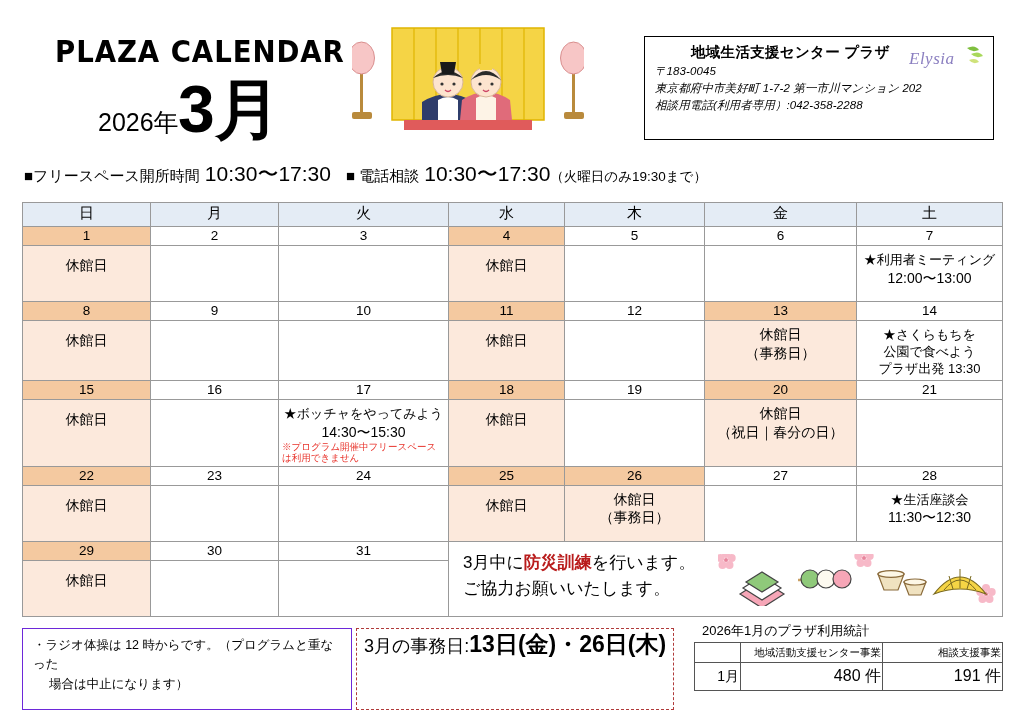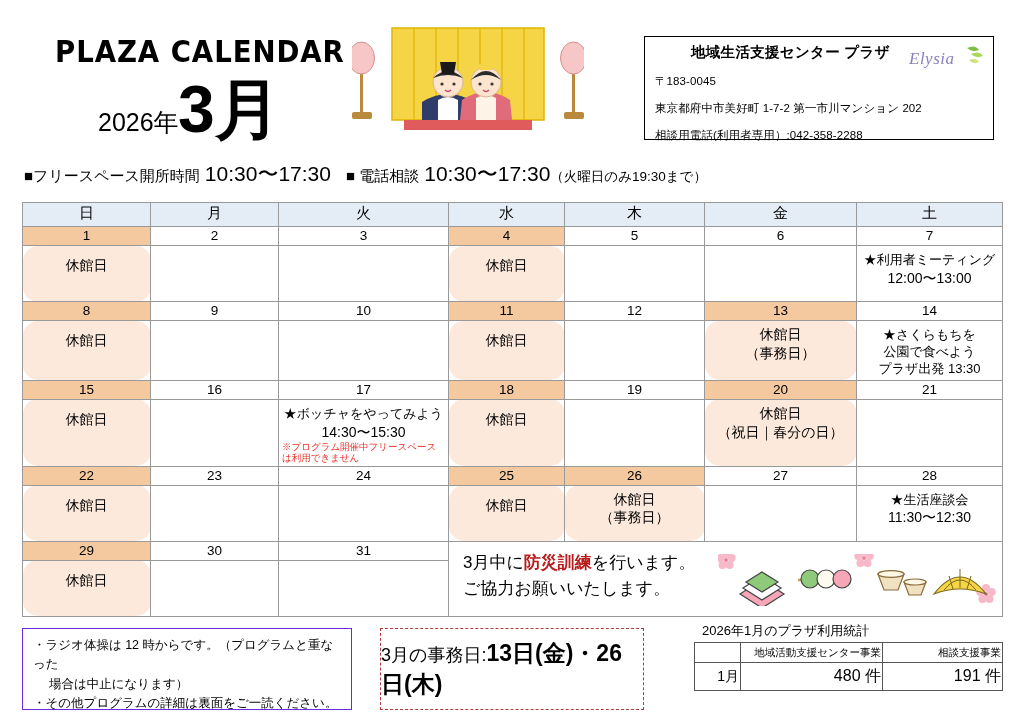--- a/index.html
+++ b/index.html
@@ -39,21 +39,21 @@
   .infobox {
     position: absolute; left: 644px; top: 36px;
     width: 350px; height: 104px;
     border: 1px solid #000;
     background: #fff;
     padding: 6px 8px 0 10px;
   }
   .infobox .org {
     font-size: 14.5px; font-weight: bold; letter-spacing: .3px; margin-left: 36px;
   }
-  .infobox .line { font-size: 11.5px; margin-top: 12px; letter-spacing: .1px; }
+  .infobox .line { font-size: 11.5px; margin-top: 2px; letter-spacing: .1px; font-style: italic; }
   .elysia {
     position: absolute; right: 6px; top: 5px; width: 78px; height: 34px;
   }
   .elysia-text {
     font-family: "Liberation Serif", serif;
     font-style: italic;
     font-size: 17px;
     color: #8b7fc0;
     letter-spacing: .5px;
   }
@@ -93,21 +93,21 @@
     line-height: 18px;
   }
   td.daynum.hol { background: #f4c9a0; }
   td.body {
     height: 56px;
     background: #ffffff;
     padding: 2px 3px;
     text-align: center;
     font-size: 13px;
   }
-  td.body.closed { background: #fce9dc; border-radius: 15px; }
+  td.body.closed { background: #fce9dc; }
   .closed-label { font-size: 14px; line-height: 1.35; padding-top: 8px; }
   .closed-label.two { padding-top: 2px; }
   .ev { line-height: 1.3; padding-top: 4px; }
   .ev-title { font-size: 13px; }
   .ev-time { font-size: 14px; }
   .note-red { color: #e8322a; font-size: 9.5px; line-height: 1.2; text-align: left; }
 
   
   .notice {
     background: #fff;
@@ -121,24 +121,24 @@
 
   
   .foot-left {
     position: absolute; left: 22px; top: 628px;
     width: 330px; height: 82px;
     border: 1px solid #6d28d9;
     padding: 7px 8px 0 10px;
     font-size: 12.5px; line-height: 1.55;
   }
   .foot-mid {
-    position: absolute; left: 380px; top: 628px;
-    width: 264px; height: 82px;
+    position: absolute; left: 356px; top: 628px;
+    width: 318px; height: 82px;
     border: 1px dashed #b03a3a;
-    display: flex; align-items: center; justify-content: center;
+    display: flex; justify-content: center;
   }
   .foot-mid .t { font-size: 18px; }
   .foot-mid .t .big { font-size: 23px; font-weight: bold; }
 
   .foot-right {
     position: absolute; left: 694px; top: 622px;
     width: 308px; height: 88px;
   }
   .foot-right .cap { font-size: 13px; margin-bottom: 2px; padding-left: 8px;}
   table.stats {
@@ -457,21 +457,20 @@
           </td>
         <td class="body"></td>
         <td class="body"></td>
       </tr>
     </tbody>
   </table>
 
   <div class="foot-left">
     <div>・ラジオ体操は 12 時からです。（プログラムと重なった</div>
     <div>　 場合は中止になります）</div>
-    <div>・その他プログラムの詳細は裏面をご一読ください。</div>
   </div>
 
   <div class="foot-mid">
     <div class="t">
       <span>3月の事務日:</span><span class="big">13日(金)・26日(木)</span>
     </div>
   </div>
 
   <div class="foot-right">
     <div class="cap">2026年1月のプラザ利用統計</div>

